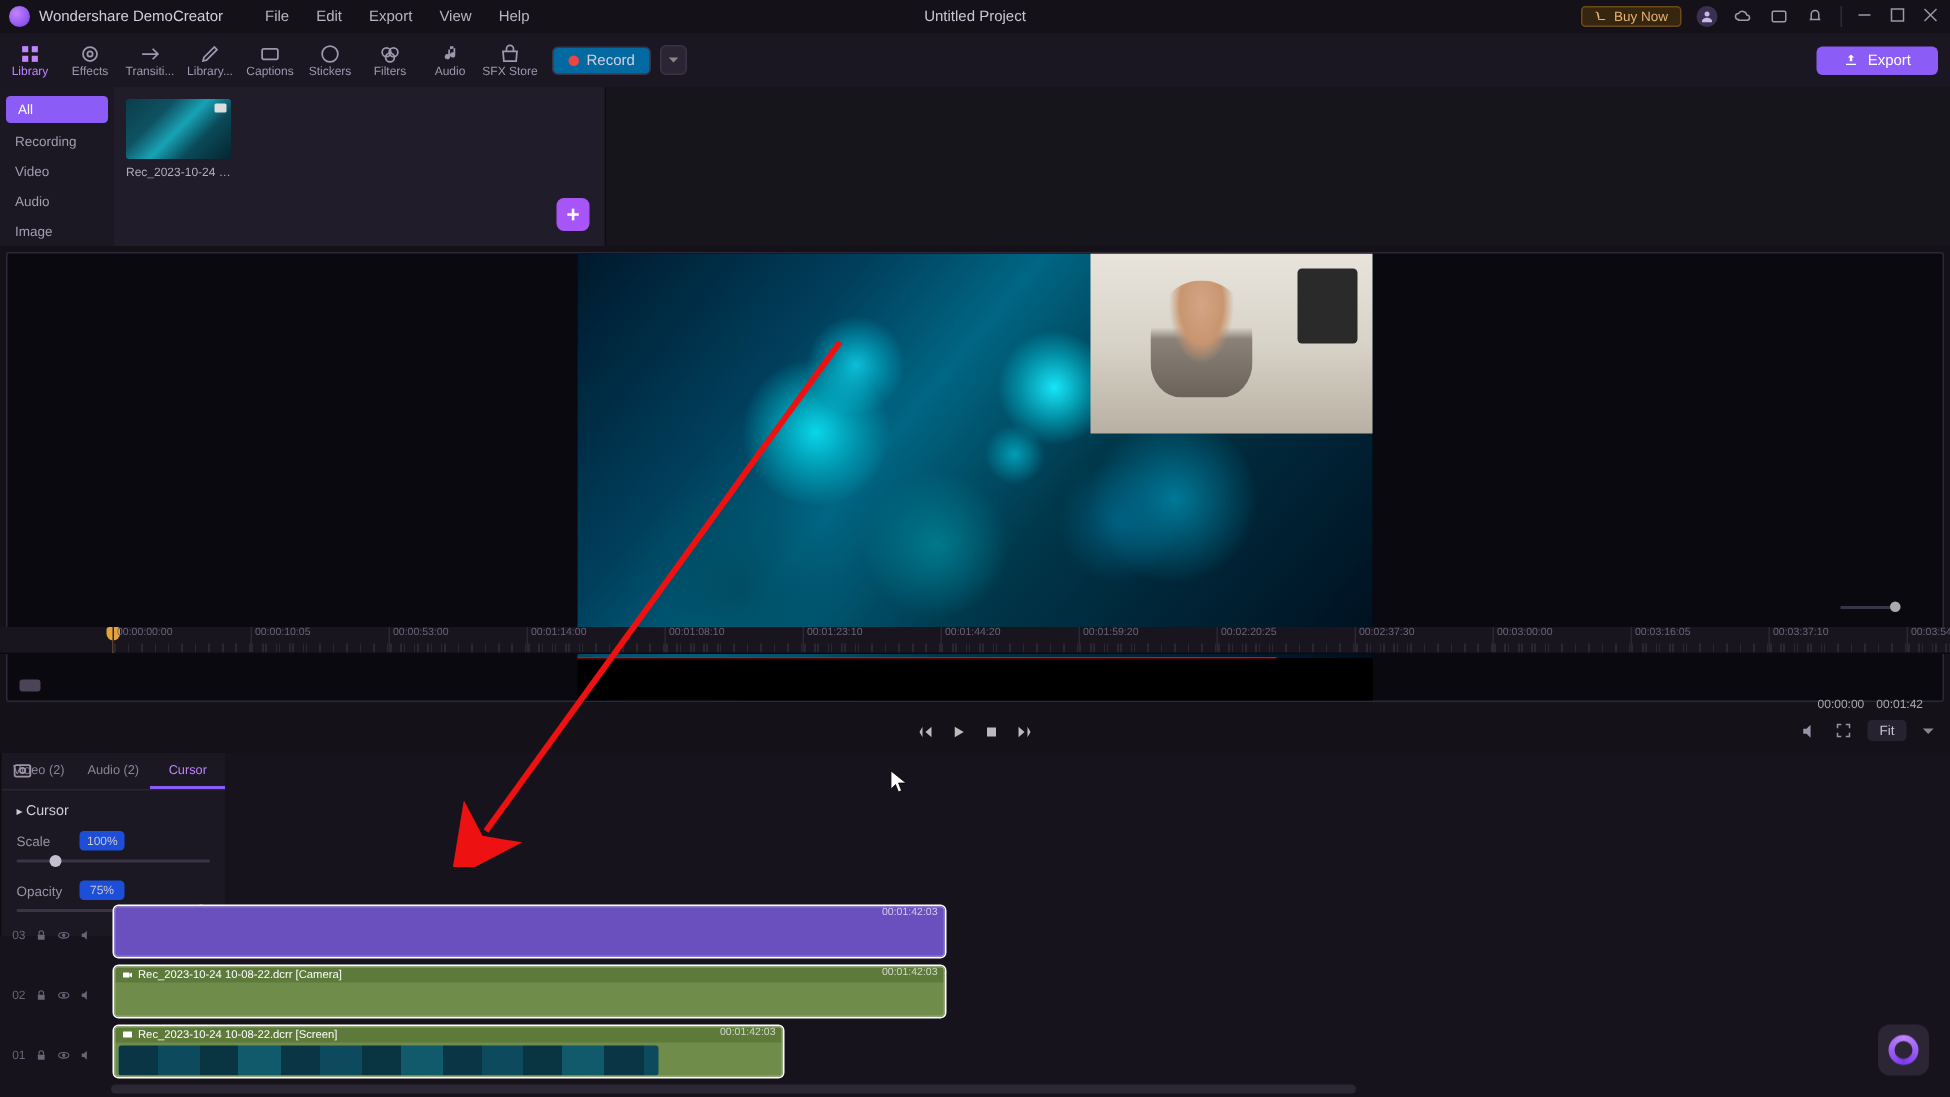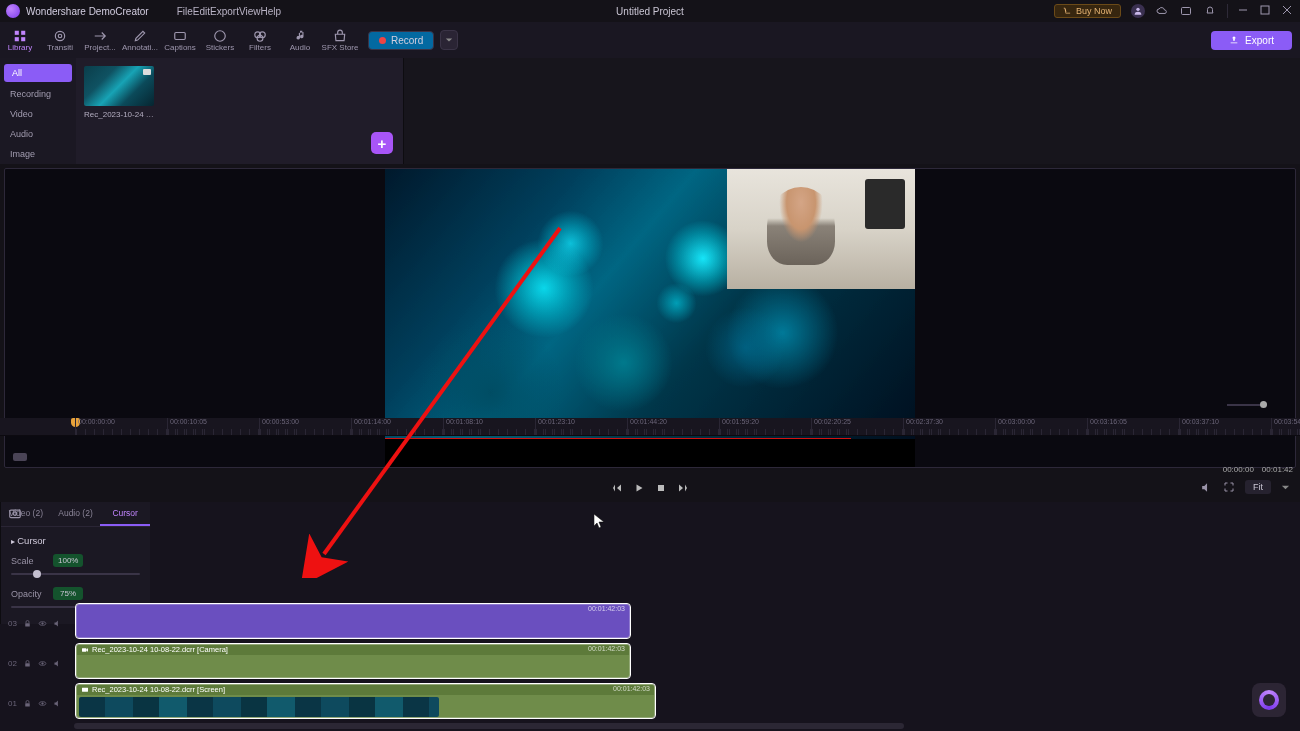--- a/index.html
+++ b/index.html
@@ -16,21 +16,21 @@
     --border:#2b2734;
     --btn-orange:#b06b2d;
   }
   *{box-sizing:border-box;font-family:-apple-system,Segoe UI,Helvetica,Arial,sans-serif;}
   body{margin:0;background:var(--bg);color:var(--txt);font-size:11px;overflow:hidden;}
   svg{display:block;}
   
   .titlebar{height:22px;display:flex;align-items:center;padding:0 6px;background:#141218;position:relative;}
   .titlebar .logo{width:14px;height:14px;border-radius:50%;background:radial-gradient(circle at 35% 35%,#c084fc,#7c3aed);margin-right:6px;}
   .titlebar .appname{font-size:10px;color:#d2cde0;}
-  .mainmenu{display:flex;margin-left:28px;}
+  .mainmenu{display:flex;gap:18px;margin-left:28px;}
   .mainmenu span{font-size:10px;color:#b9b3c5;}
   .titlebar .center{position:absolute;left:50%;transform:translateX(-50%);font-size:10px;color:#c9c5d3;}
   .titlebar .right{margin-left:auto;display:flex;align-items:center;gap:10px;}
   .buy{background:#37260f;border:1px solid #6b4a18;color:#e4b273;padding:1px 8px;border-radius:3px;font-size:9px;display:flex;align-items:center;gap:4px;}
   .ticon{width:14px;height:14px;border-radius:50%;display:flex;align-items:center;justify-content:center;color:#9e97ae;}
   .wctrl{width:12px;height:12px;color:#9e97ae;}
   
   .toolrow{height:36px;background:#1a1722;display:flex;align-items:stretch;}
   .libtabs{display:flex;}
   .libtab{width:40px;display:flex;flex-direction:column;align-items:center;justify-content:center;gap:2px;color:#9e97ae;}
@@ -71,38 +71,38 @@
     radial-gradient(circle at 35% 25%,rgba(40,220,240,.7) 0%,transparent 8%),
     radial-gradient(circle at 55% 45%,rgba(30,200,220,.6) 0%,transparent 6%),
     radial-gradient(circle at 68% 60%,rgba(20,110,140,.7) 0%,transparent 10%);}
   .scene::after{content:"";position:absolute;bottom:0;left:0;right:0;height:28px;background:#000;}
   .scene .prog{position:absolute;bottom:26px;left:0;height:3px;width:88%;background:#c32424;}
   .webcam{position:absolute;top:0;right:0;width:188px;height:120px;background:linear-gradient(180deg,#e8e4dc 0%,#d8d3c8 50%,#b8b0a2 100%);overflow:hidden;}
   .webcam::before{content:"";position:absolute;left:40px;top:18px;width:68px;height:78px;background:radial-gradient(ellipse at 50% 20%,#d4a586 0%,#c8956f 30%,transparent 45%),linear-gradient(180deg,transparent 40%,#8a8278 50%,#6b635a 100%);border-radius:50% 50% 30% 30%;}
   .webcam::after{content:"";position:absolute;right:10px;top:10px;width:40px;height:50px;background:#2a2a2a;border-radius:3px;}
   .pip{position:absolute;left:8px;bottom:6px;width:14px;height:8px;background:#4a4456;border-radius:2px;}
   .snap{position:absolute;left:8px;bottom:-18px;}
-  .timer{position:absolute;right:7px;bottom:28px;font-size:8px;color:#aaa;display:flex;gap:8px;}
+  .timer{position:absolute;right:18px;bottom:28px;font-size:8px;color:#aaa;display:flex;gap:8px;}
   .pctrls{position:absolute;left:50%;bottom:8px;transform:translateX(-50%);display:flex;gap:10px;align-items:center;}
   .pctrls .pb{width:12px;height:12px;color:#bbb;}
   .rightctrls{position:absolute;right:10px;bottom:8px;display:flex;align-items:center;gap:10px;}
   .fitdd{background:#26222f;padding:2px 8px;border-radius:3px;font-size:9px;display:flex;align-items:center;gap:6px;}
   
   .props{width:150px;background:#1b1823;border-left:1px solid #0d0c10;}
   .ptabs{display:flex;border-bottom:1px solid #2a2535;}
   .ptab{flex:1;text-align:center;padding:6px 0;font-size:8.5px;color:#8a8497;}
   .ptab.active{color:#c084fc;border-bottom:2px solid var(--accent);}
   .psec{padding:8px 10px;}
   .psec h4{margin:0 0 8px 0;font-size:9.5px;font-weight:normal;color:#d0cadb;}
   .psec h4::before{content:"▸ ";font-size:8px;}
   .prow{display:flex;align-items:center;margin-bottom:10px;gap:6px;}
   .prow label{font-size:9px;color:#9892a5;flex:0 0 36px;}
   .slider{flex:1;height:2px;background:#3a3447;position:relative;border-radius:2px;}
   .slider .knob{position:absolute;top:-3px;width:8px;height:8px;border-radius:50%;background:#c4bfd0;}
-  .valbox{background:#14532d;padding:2px 5px;border-radius:3px;font-size:8px;min-width:30px;text-align:center;}
+  .valbox{background:#1d4ed8;padding:2px 5px;border-radius:3px;font-size:8px;min-width:30px;text-align:center;}
   
   .timeline{background:#16131d;height:340px;border-top:1px solid #000;display:flex;flex-direction:column;}
   .tlbar{height:26px;display:flex;align-items:center;padding:0 10px;gap:12px;border-bottom:1px solid #0c0a10;}
   .tlbar .ic{color:#7a7388;width:13px;height:13px;}
   .tlbar .ic.dim{color:#4a4456;}
   .tlbar .lbl{font-size:9px;color:#a7a1b3;}
   .tlbar .sep{width:1px;height:14px;background:#2e2a38;}
   .tlbar .rightg{margin-left:auto;display:flex;align-items:center;gap:10px;}
   .zoomslider{width:40px;height:2px;background:#3a3447;position:relative;}
   .zoomslider .zk{position:absolute;right:0;top:-3px;width:7px;height:7px;border-radius:50%;background:#aaa;}
@@ -211,37 +211,37 @@
         </div>
         <span>Library</span>
       </div>
     <div class="libtab">
         <div class="ic">
           <svg viewBox="0 0 24 24" fill="none" stroke="currentColor" stroke-width="2">
             <circle cx="12" cy="12" r="3"></circle>
             <circle cx="12" cy="12" r="8"></circle>
           </svg>
         </div>
-        <span>Transiti</span>
+        <span>Effects</span>
       </div>
     <div class="libtab">
         <div class="ic">
           <svg viewBox="0 0 24 24" fill="none" stroke="currentColor" stroke-width="2">
             <path d="M3 12h18M15 6l6 6-6 6"></path>
           </svg>
         </div>
-        <span>Project...</span>
+        <span>Transiti...</span>
       </div>
     <div class="libtab">
         <div class="ic">
           <svg viewBox="0 0 24 24" fill="none" stroke="currentColor" stroke-width="2">
             <path d="M4 20l4-1 12-12-3-3L5 16z"></path>
           </svg>
         </div>
-        <span>Annotati...</span>
+        <span>Library...</span>
       </div>
     <div class="libtab">
         <div class="ic">
           <svg viewBox="0 0 24 24" fill="none" stroke="currentColor" stroke-width="2">
             <rect x="3" y="6" width="18" height="12" rx="2"></rect>
           </svg>
         </div>
         <span>Captions</span>
       </div>
     <div class="libtab">
@@ -574,21 +574,21 @@
               <ellipse cx="12" cy="12" rx="9" ry="5"></ellipse>
               <circle cx="12" cy="12" r="2" fill="currentColor"></circle>
             </svg>
           </div>
         <div class="ti">
             <svg viewBox="0 0 24 24" fill="currentColor">
               <path d="M4 9v6h4l5 5V4L8 9z"></path>
             </svg>
           </div>
       </div>
-      <div class="tclip green sel" style="width:579px;">
+      <div class="tclip green sel" style="width:446px;">
         <div class="hdr">
             <svg width="8" height="8" viewBox="0 0 24 24" fill="#fff">
               <rect x="3" y="5" width="18" height="12" rx="1"></rect>
             </svg>
             <span>Rec_2023-10-24 10-08-22.dcrr [Screen]</span>
           </div>
         <div class="filmstrip"></div>
         <span class="dur">00:01:42:03</span>
       </div>
     </div>

